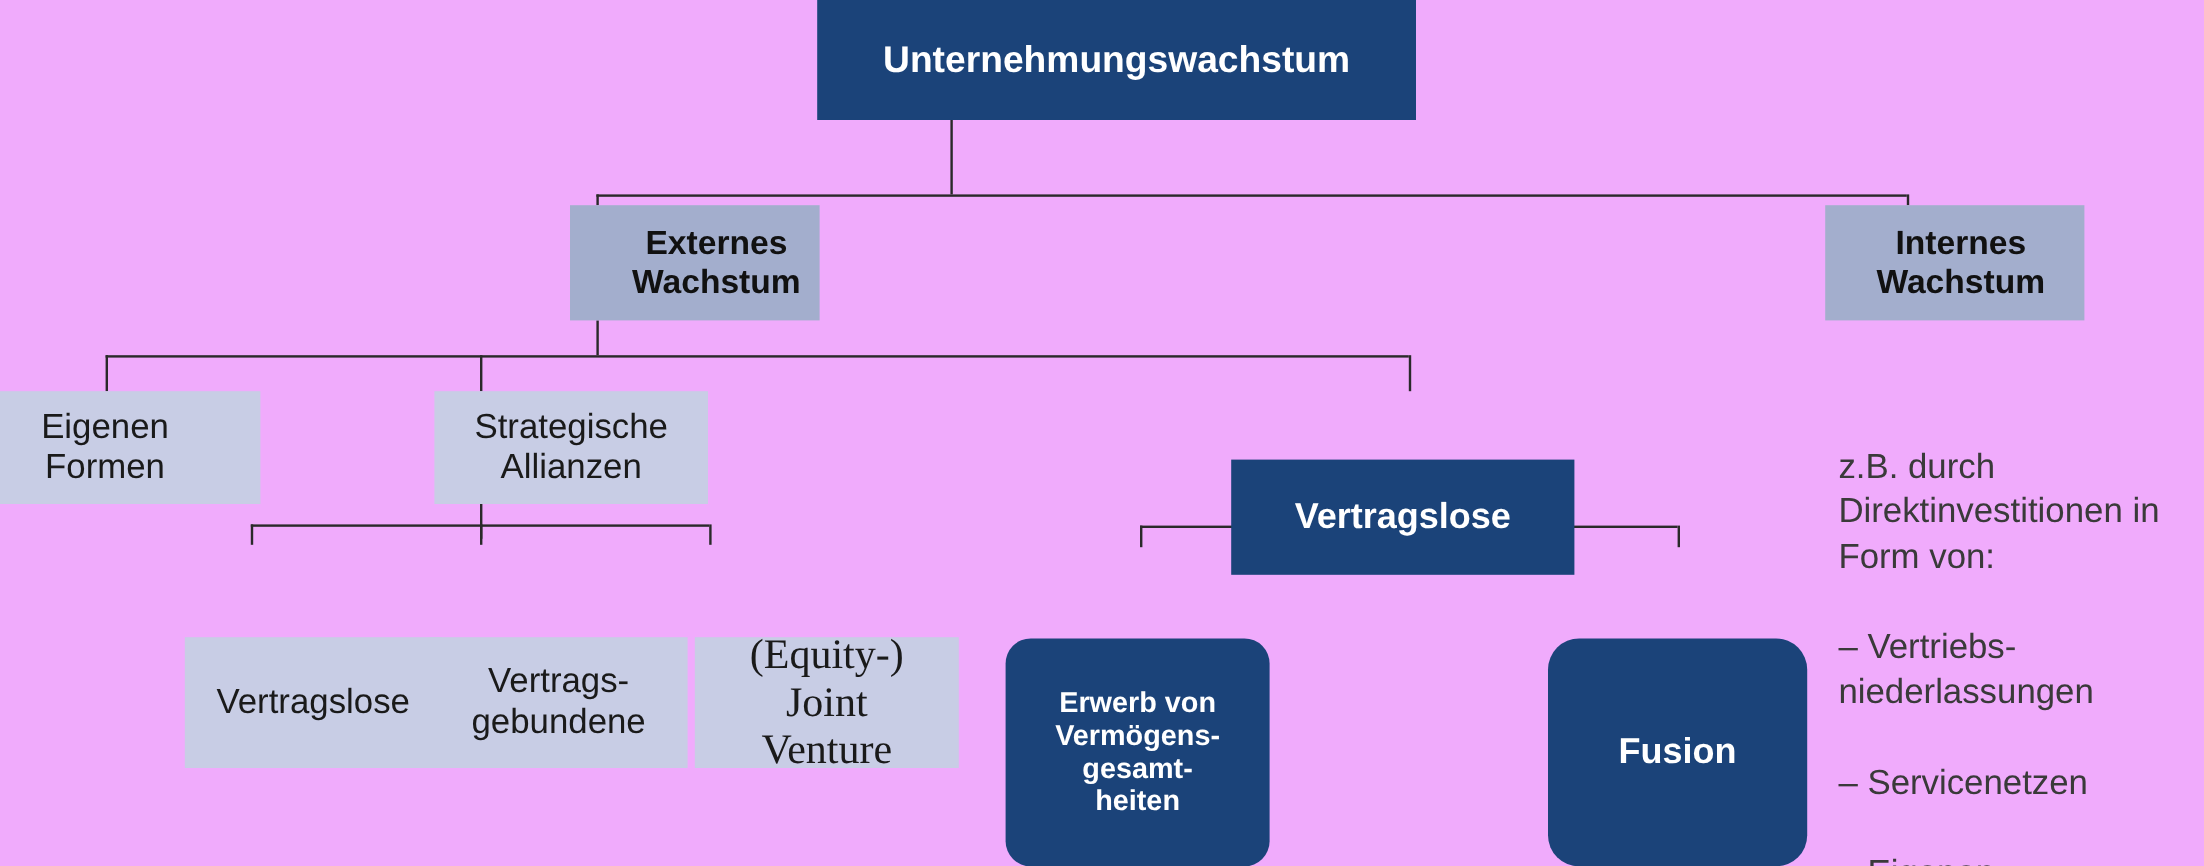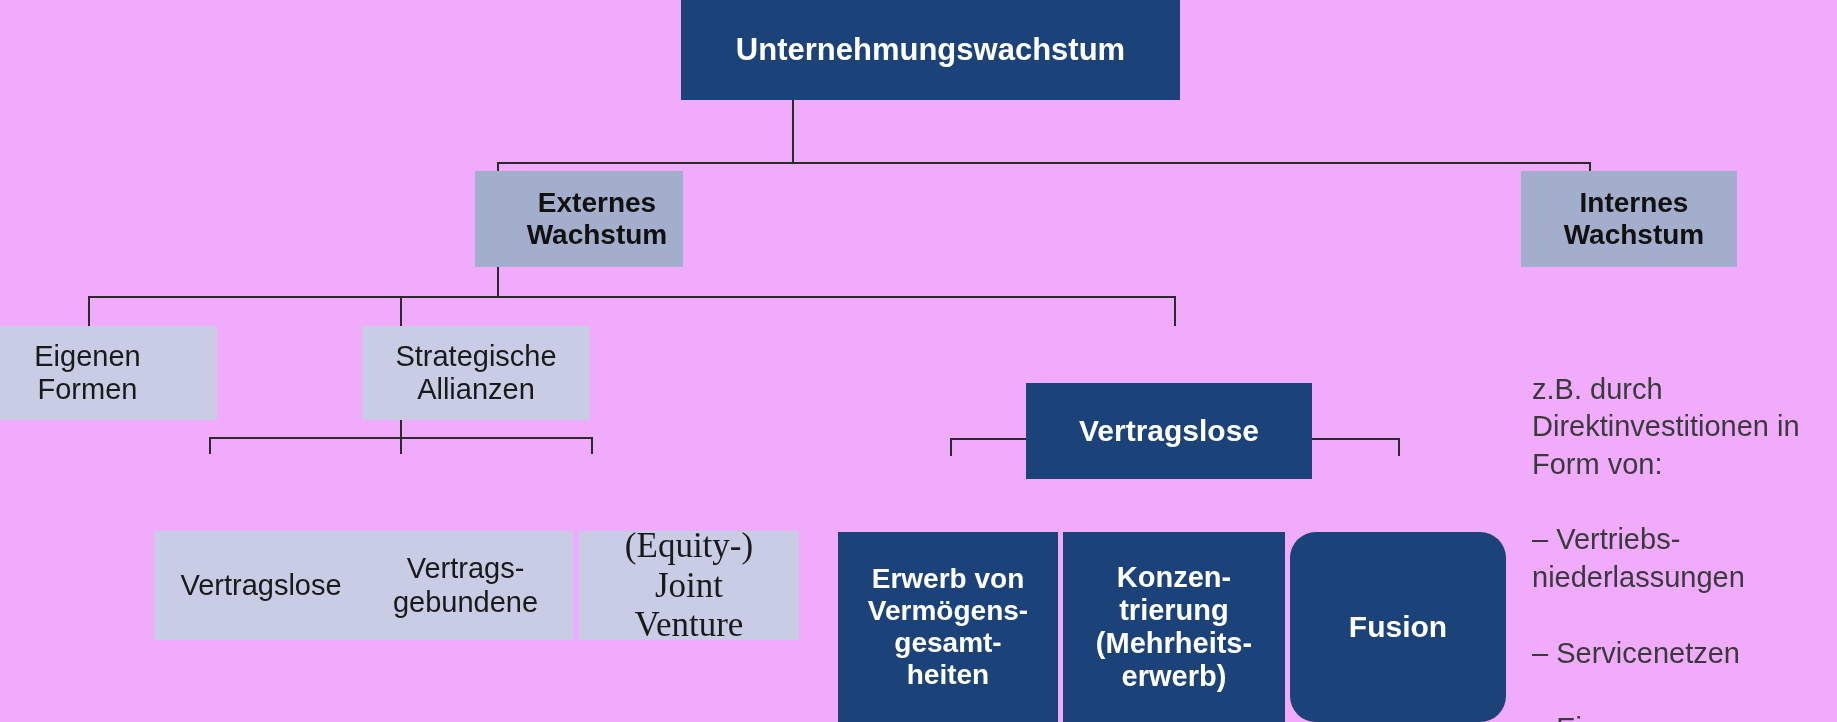--- a/index.html
+++ b/index.html
@@ -127,33 +127,27 @@
     <span class="lbl">Vertrags-
 gebundene</span>
   </div>
 
   <div class="node fill-light" style="left:579px; top:531px; width:220px; height:109px; font-size:35px;font-family:Liberation Serif, serif;">
     <span class="lbl">(Equity-)
 Joint
 Venture</span>
   </div>
 
-  <div class="node fill-dark" style="left:838px; top:532px; width:220px; height:190px; font-size:28px;">
+  <div class="node fill-dark" style="left:838px; top:532px; width:220px; height:190px; font-size:24px;border-radius:21px;">
     <span class="lbl">Erwerb von
 Vermögens-
 gesamt-
 heiten</span>
   </div>
 
-  <div class="node fill-dark" style="left:1063px; top:532px; width:222px; height:190px; font-size:29px;">
-    <span class="lbl">Konzen-
-trierung
-(Mehrheits-
-erwerb)</span>
-  </div>
 
   <div class="node fill-dark" style="left:1290px; top:532px; width:216px; height:190px; font-size:30px;border-radius:26px;">
     <span class="lbl">Fusion</span>
   </div>
 
   <div class="note" style="left:1532px; top:333px; width:310px; font-size:29px;">
     <div>z.B. durch
 Direktinvestitionen in
 Form von:</div>
     <div>– Vertriebs-

